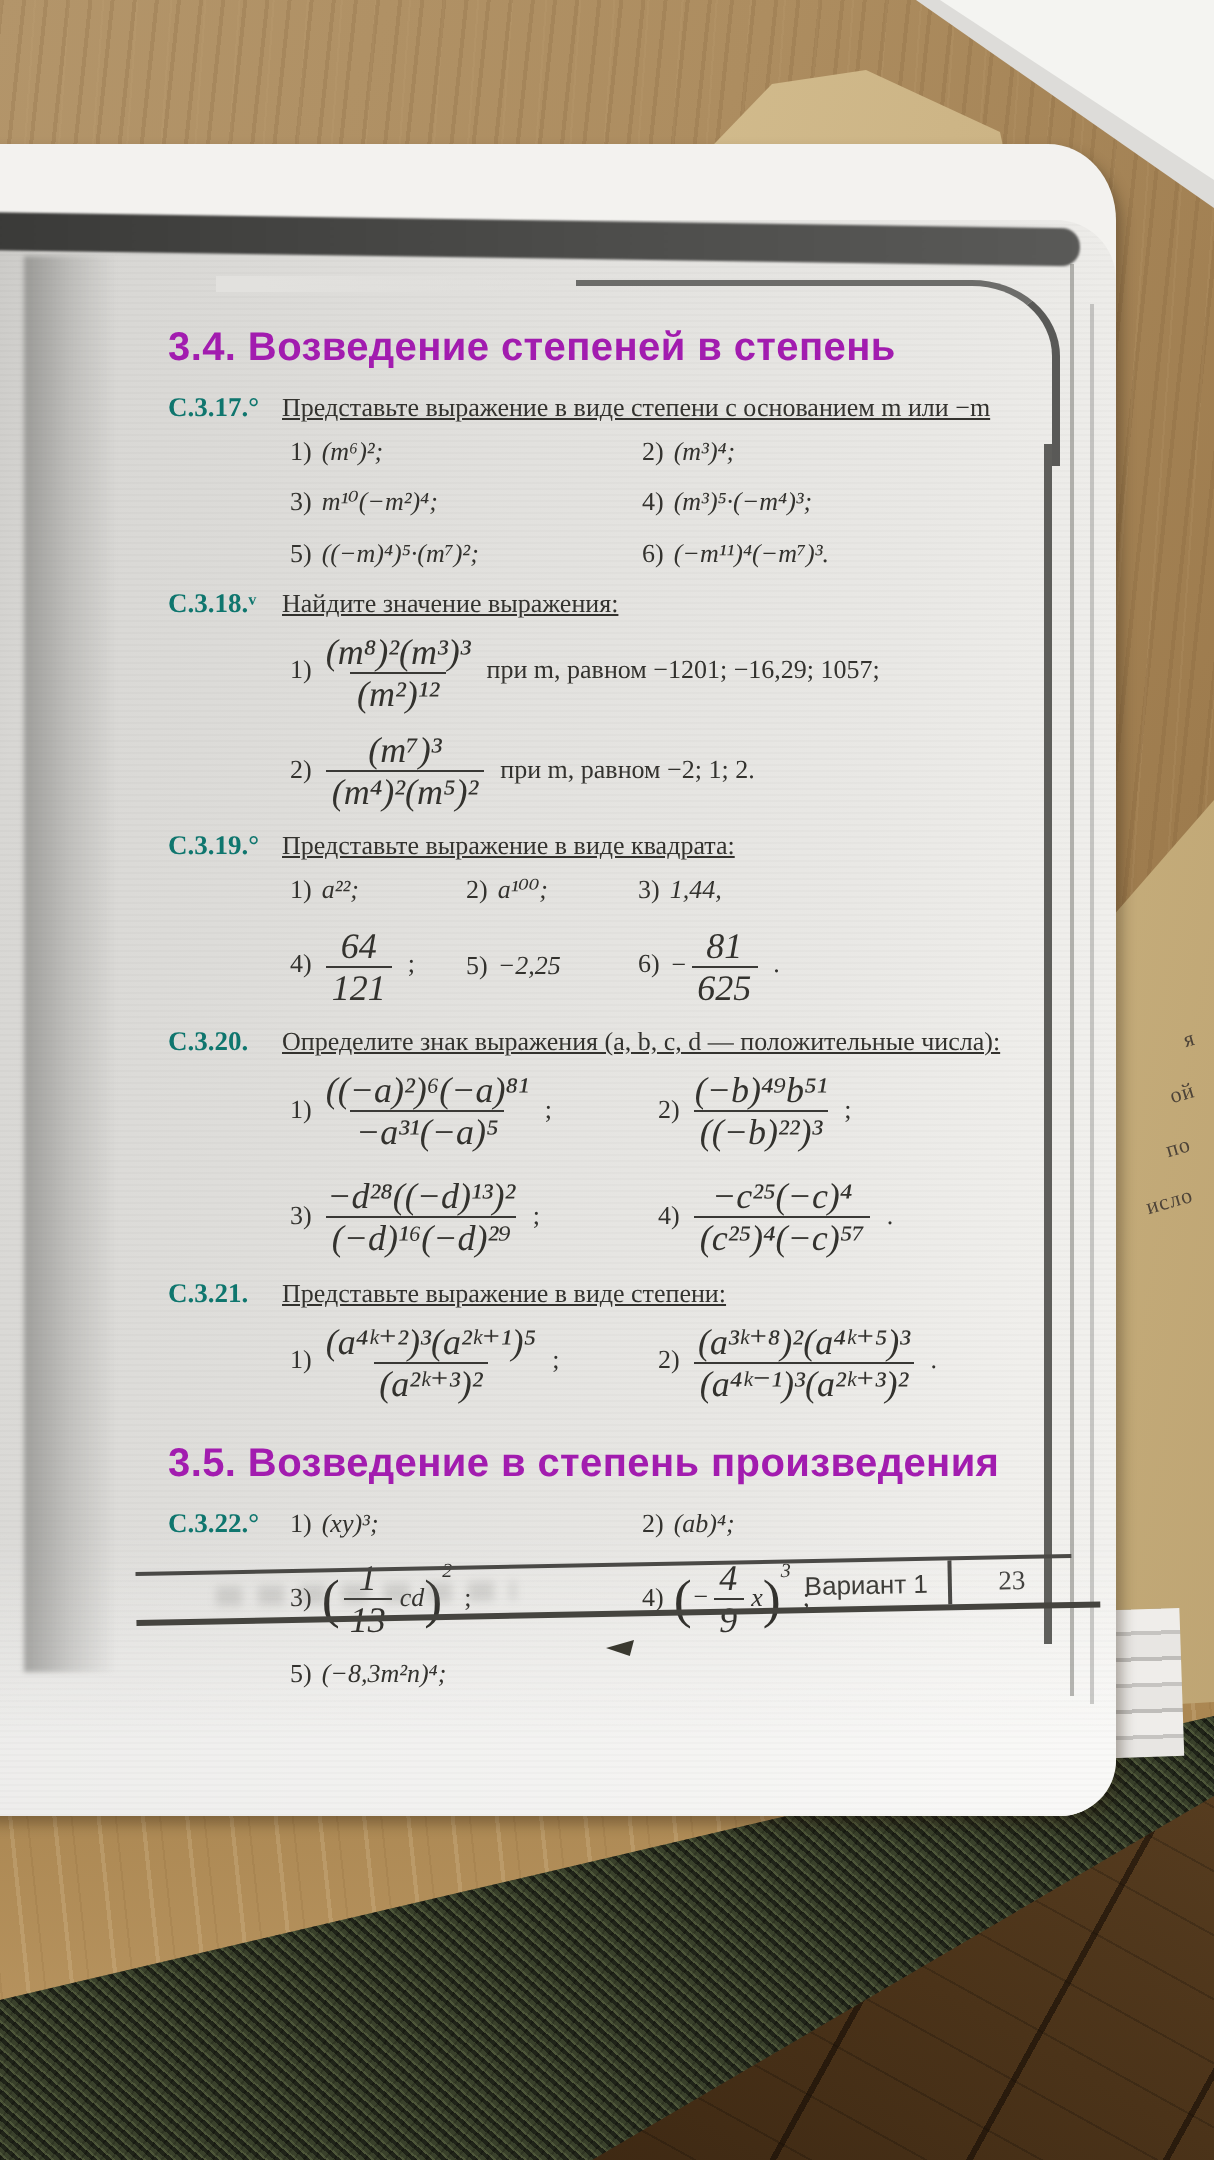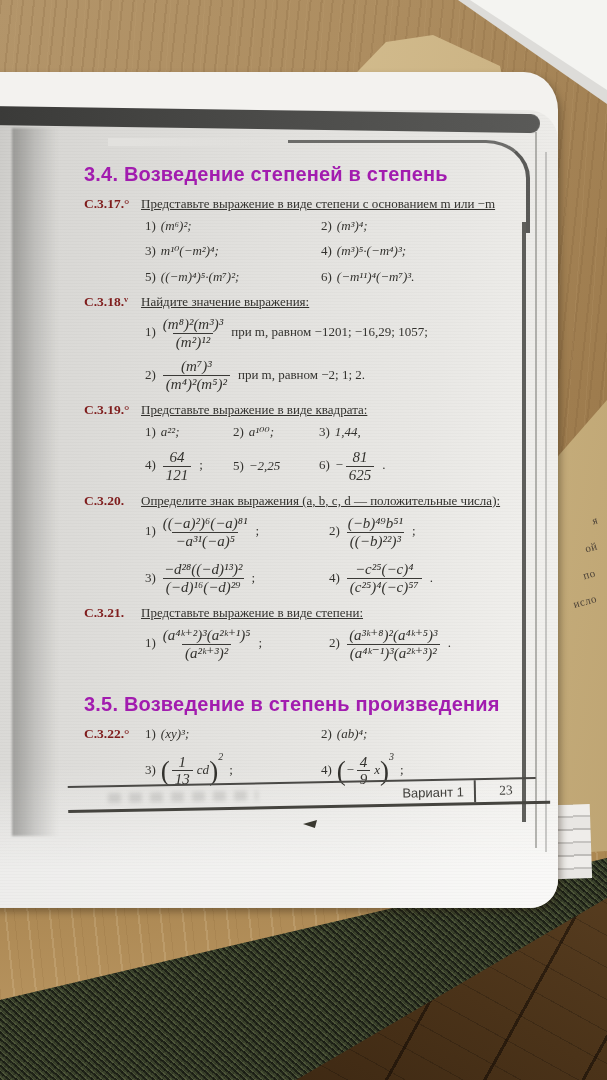--- a/index.html
+++ b/index.html
@@ -61,32 +61,32 @@
     border-top-right-radius:44px 38px;}
   .frame-fade{position:absolute;left:120px;top:66px;width:230px;height:8px;
     background:linear-gradient(to right,#e2e1de 10%,rgba(226,225,222,0));}
   .frame-vert{position:absolute;left:534px;top:150px;width:4px;height:600px;background:rgba(74,74,71,.88);}
   .edge-line1{position:absolute;left:547px;top:60px;width:2px;height:716px;background:rgba(125,125,121,.55);}
   .edge-line2{position:absolute;left:557px;top:80px;width:2px;height:700px;background:rgba(145,145,141,.45);}
   
   .content{position:absolute;left:96px;top:90px;width:438px;color:#33322e;font-size:13px;line-height:1.25;}
   .sec-head{font-family:"Liberation Sans","DejaVu Sans",sans-serif;font-weight:bold;font-size:20px;color:#a21caf;letter-spacing:.2px;margin:0 0 4px 0;}
   .problem{margin-top:9px;position:relative;}
-  .p-label{position:absolute;left:0;top:0;font-weight:bold;color:#7f1d1d;font-size:13.5px;}
+  .p-label{position:absolute;left:0;top:0;font-weight:bold;color:#0f766e;font-size:13.5px;}
   .p-task{margin-left:57px;min-height:17px;text-decoration:underline;}
   .items{margin-left:61px;margin-top:5px;display:grid;align-items:center;}
   .g2{grid-template-columns:176px 1fr;row-gap:9px;}
   .g2w{grid-template-columns:184px 1fr;row-gap:12px;}
   .g3{grid-template-columns:88px 86px 1fr;row-gap:9px;}
   .rows1{grid-template-columns:1fr;row-gap:8px;}
   .item{white-space:nowrap;}
   .inum{margin-right:5px;}
   .ival{font-style:italic;}
   .after{font-style:normal;margin-left:6px;}
-  .frac{display:inline-flex;flex-direction:column;align-items:center;vertical-align:middle;font-size:15px;line-height:1.12;font-style:italic;margin:0 2px;}
+  .frac{display:inline-flex;flex-direction:column;align-items:center;vertical-align:middle;font-size:18px;line-height:1.12;font-style:italic;margin:0 2px;}
   .frac .fd{border-top:1.3px solid #3a3936;padding:0 3px;}
   .bigp{font-size:27px;font-weight:300;vertical-align:middle;font-style:normal;line-height:.9;}
   .bexp{font-size:10px;vertical-align:14px;font-style:italic;}
   .tail{font-style:italic;margin-left:2px;}
   
   .footer{position:absolute;left:80px;top:714px;width:468px;transform:rotate(-1.1deg);transform-origin:left center;color:#3a3935;}
   .rule-top{height:2px;background:#4a4946;}
   .rule-bot{height:3px;background:#45443f;width:482px;}
   .f-row{display:flex;align-items:center;height:22px;}
   .smudge{width:150px;height:10px;margin-left:40px;filter:blur(2px);opacity:.55;
@@ -204,34 +204,35 @@
             <span class="item"><span class="inum">1)</span><span class="frac">
                 <span class="fn">(a⁴ᵏ⁺²)³(a²ᵏ⁺¹)⁵</span>
                 <span class="fd">(a²ᵏ⁺³)²</span>
               </span><span class="after">;</span></span>
             <span class="item"><span class="inum">2)</span><span class="frac">
                 <span class="fn">(a³ᵏ⁺⁸)²(a⁴ᵏ⁺⁵)³</span>
                 <span class="fd">(a⁴ᵏ⁻¹)³(a²ᵏ⁺³)²</span>
               </span><span class="after">.</span></span>
           </div>
         </div>
-        <h2 class="sec-head" style="margin-top: 30px;"><span>3.5. </span><span>Возведение в степень произведения</span></h2>
+        <h2 class="sec-head" style="margin-top: 18px;"><span>3.5. </span><span>Возведение в степень произведения</span></h2>
         <div class="problem">
           <span class="p-label">С.3.22.°</span>
           <div class="items g2">
             <span class="item"><span class="inum">1)</span><span class="ival">(xy)³;</span></span>
             <span class="item"><span class="inum">2)</span><span class="ival">(ab)⁴;</span></span>
             <span class="item"><span class="inum">3)</span><span class="bigp">(</span><span class="frac">
                 <span class="fn">1</span>
                 <span class="fd">13</span>
               </span><span class="tail">cd</span><span class="bigp">)</span><sup class="bexp">2</sup><span class="after">;</span></span>
             <span class="item"><span class="inum">4)</span><span class="ival"></span><span class="bigp">(</span><span class="ival">−</span><span class="frac">
                 <span class="fn">4</span>
                 <span class="fd">9</span>
               </span><span class="tail">x</span><span class="bigp">)</span><sup class="bexp">3</sup><span class="after">;</span></span>
+            <span class="item"><span class="inum">5)</span><span class="ival">(−8,3m²n)⁴;</span></span>
           </div>
         </div>
       </main>
 
     <div class="mark"></div>
 
     <div class="footer">
       <div class="rule-top"></div>
       <div class="f-row">
         <div class="smudge"></div>

